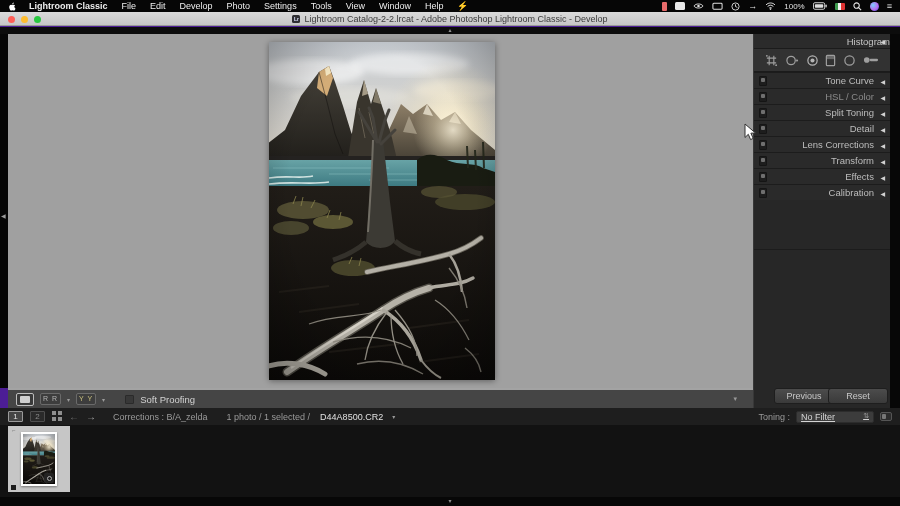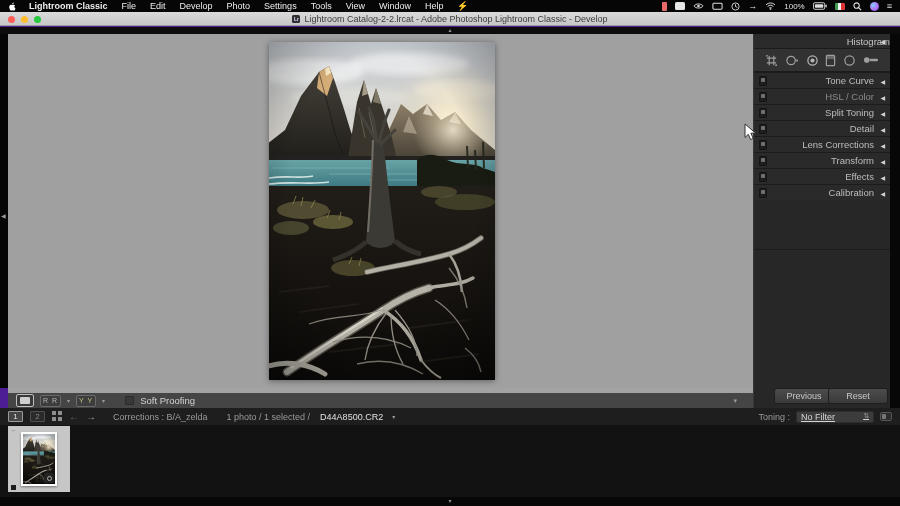--- a/index.html
+++ b/index.html
@@ -64,21 +64,21 @@
              background:#1d1d1d; border:1px solid #151515; border-radius:1px; }
   .ptoggle .knob { position:absolute; left:1px; right:1px; top:1px; height:4px; background:#6f6f6f; border-radius:1px; }
   .prest { position:absolute; left:0; right:0; top:215px; bottom:22px; background:#272727; border-top:1px solid #1c1c1c; }
   .panelbtn { position:absolute; bottom:4px; height:16px; width:60px; border-radius:3px;
               background:linear-gradient(#4c4c4c,#3a3a3a); border:1px solid #1e1e1e; color:#c8c8c8;
               font-size:9px; text-align:center; line-height:14px; }
   .panelbtn.prev { left:20px; } .panelbtn.rst { left:74px; }
 
   
   .devtoolbar { position:absolute; left:8px; top:388px; width:745px; height:20px; background:#454545;
-                border-top:5px solid #a3a3a3; display:flex; align-items:center; padding:0 8px; gap:6px;
+                border-top:2px solid #a3a3a3; display:flex; align-items:center; padding:0 8px; gap:6px;
                 color:#d2d2d2; font-size:9.5px; }
   .loupebtn { width:18px; height:13px; border:1px solid #bdbdbd; border-radius:2px; background:#3a3a3a;
               display:flex; align-items:center; justify-content:center; }
   .loupebtn i { width:10px; height:7px; background:#cfcfcf; border-radius:1px; }
   .abbtn { height:12px; padding:0 2px; border:1px solid #6a6a6a; border-radius:2px; background:#3d3d3d;
            color:#b5b5b5; font-size:7px; letter-spacing:1px; line-height:10px; }
   .abbtn.yy { color:#c9c07e; }
   .tb-dd { color:#9a9a9a; font-size:6px; }
   .checkbox { width:9px; height:9px; background:#383838; border:1px solid #2a2a2a; border-radius:1px; margin-left:14px; }
   .tb-right-dd { margin-left:auto; color:#9a9a9a; font-size:7px; padding-right:8px; }

